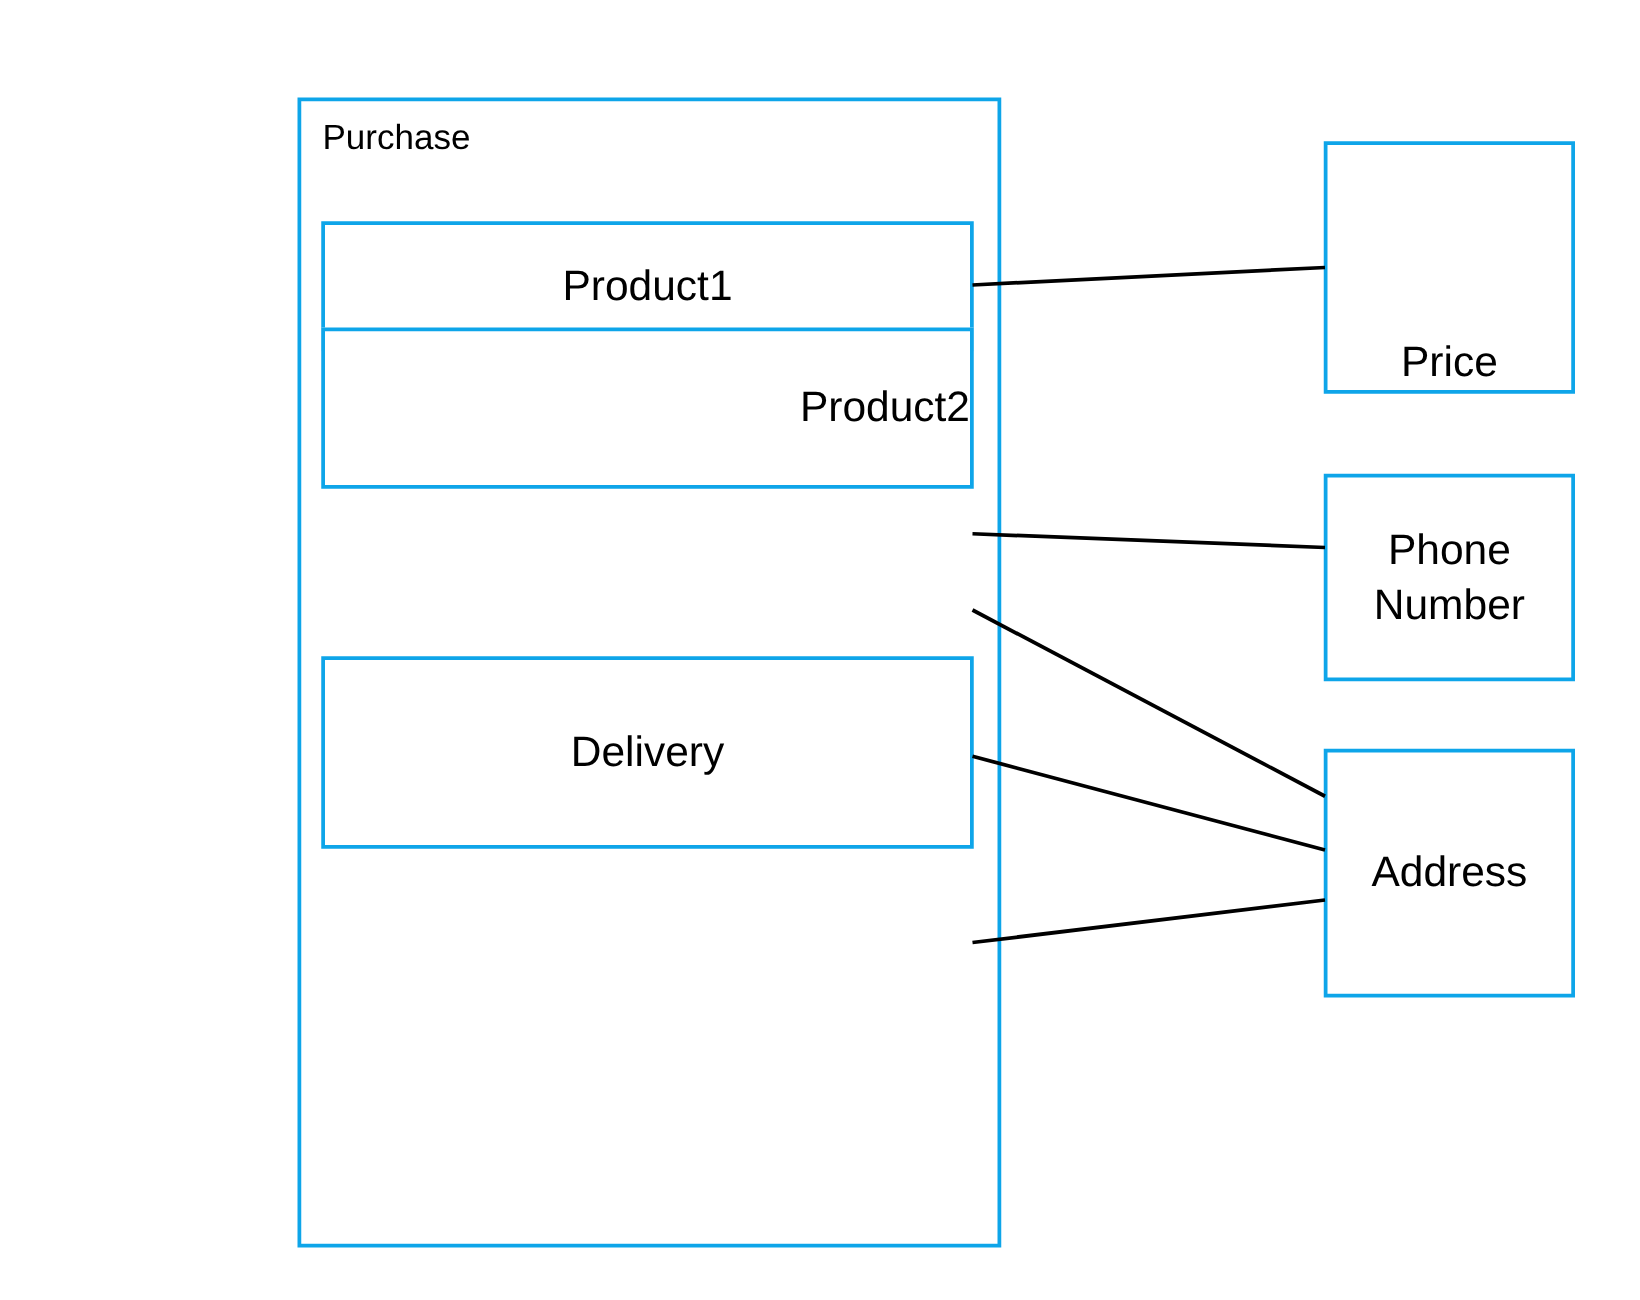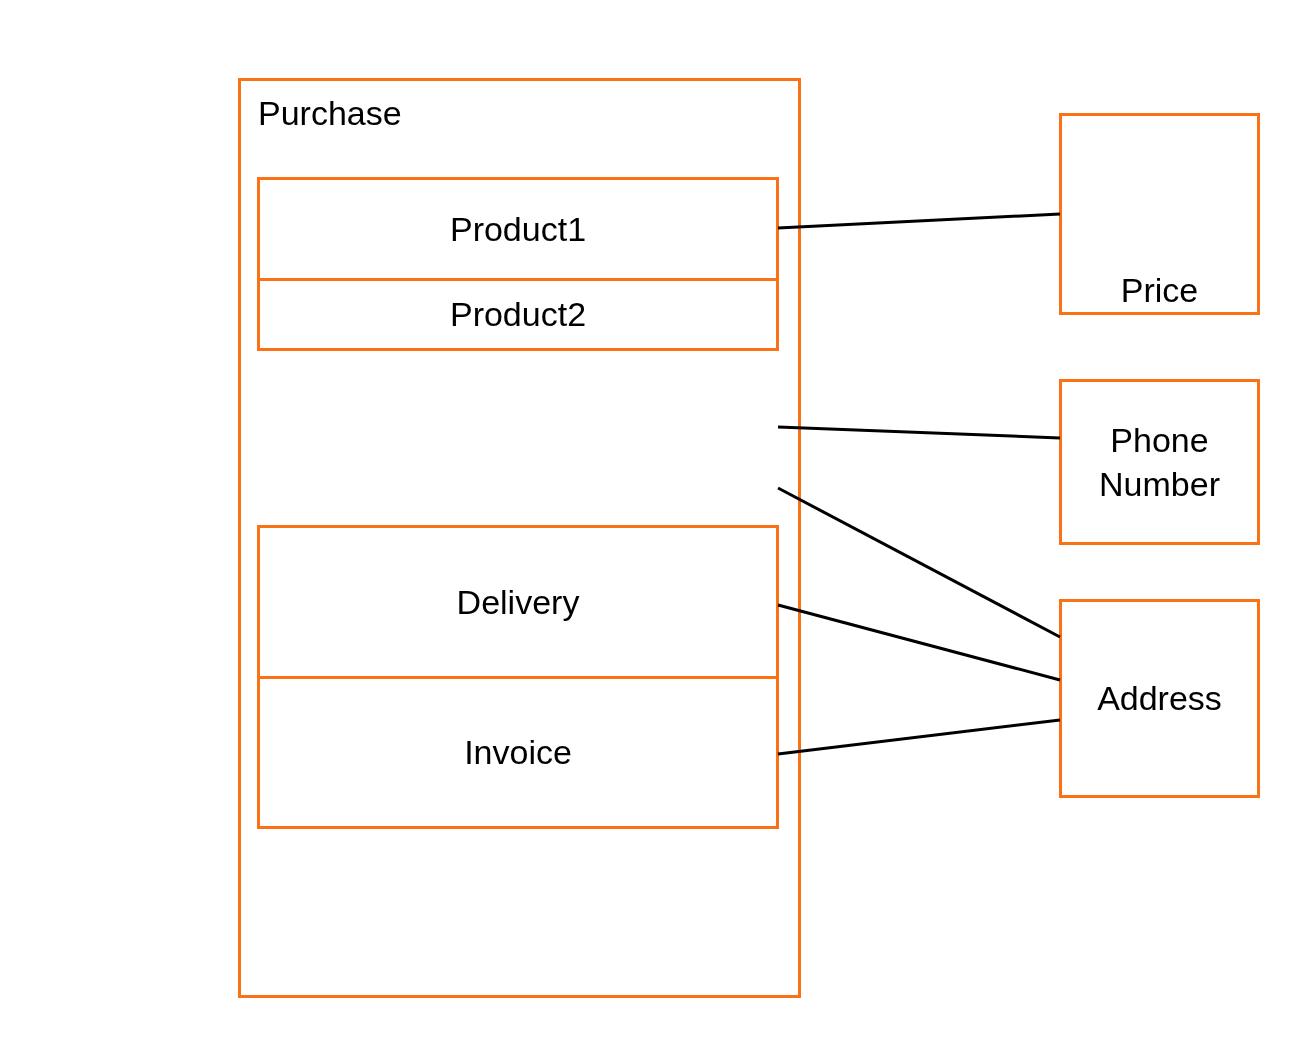--- a/index.html
+++ b/index.html
@@ -12,47 +12,47 @@
     width: 1312px;
     height: 1040px;
     background: #ffffff;
     font-family: "Liberation Sans", sans-serif;
     color: #000000;
     overflow: hidden;
   }
   .box {
     position: absolute;
     box-sizing: border-box;
-    border: 3px solid #f97316;
+    border: 3px solid #0ea5e9;
     background: #ffffff;
   }
   .label-center {
     display: flex;
     align-items: center;
     justify-content: center;
     text-align: center;
     font-size: 34px;
     line-height: 1.3;
   }
   
   #purchase-container {
     left: 238px; top: 78px;
     width: 563px; height: 920px;
     z-index: 1;
   }
   #purchase-label {
     position: absolute;
     left: 258px; top: 94px;
-    font-size: 34px;
+    font-size: 28px;
     z-index: 2;
   }
   
   .attr-row { left: 257px; width: 522px; z-index: 2; }
   #product1-box { top: 177px; height: 104px; }
-  #product2-box { top: 278px; height: 73px; }
+  #product2-box { top: 262px; height: 129px; justify-content: flex-end; }
   #customer-box { top: 378px; height: 150px; }
   #delivery-box { top: 525px; height: 154px; align-items: center; }
   #invoice-box  { top: 676px; height: 153px; }
   
   .ext-box { left: 1059px; width: 201px; z-index: 2; padding: 0 16px; }
   #price-box        { top: 113px; height: 202px; align-items: flex-end; }
   #phone-number-box { top: 379px; height: 166px; }
   #address-box      { top: 579px; height: 199px; margin-top: 20px; }
   
   #connector-layer {
@@ -73,23 +73,20 @@
 
   <div class="box attr-row label-center" id="product1-box">
     <span>Product1</span>
   </div>
   <div class="box attr-row label-center" id="product2-box">
     <span>Product2</span>
   </div>
   <div class="box attr-row label-center" id="delivery-box">
     <span>Delivery</span>
   </div>
-  <div class="box attr-row label-center" id="invoice-box">
-    <span>Invoice</span>
-  </div>
 
   <div class="box ext-box label-center" id="price-box">
     <span>Price</span>
   </div>
   <div class="box ext-box label-center" id="phone-number-box">
     <span>Phone Number</span>
   </div>
   <div class="box ext-box label-center" id="address-box">
     <span>Address</span>
   </div>

